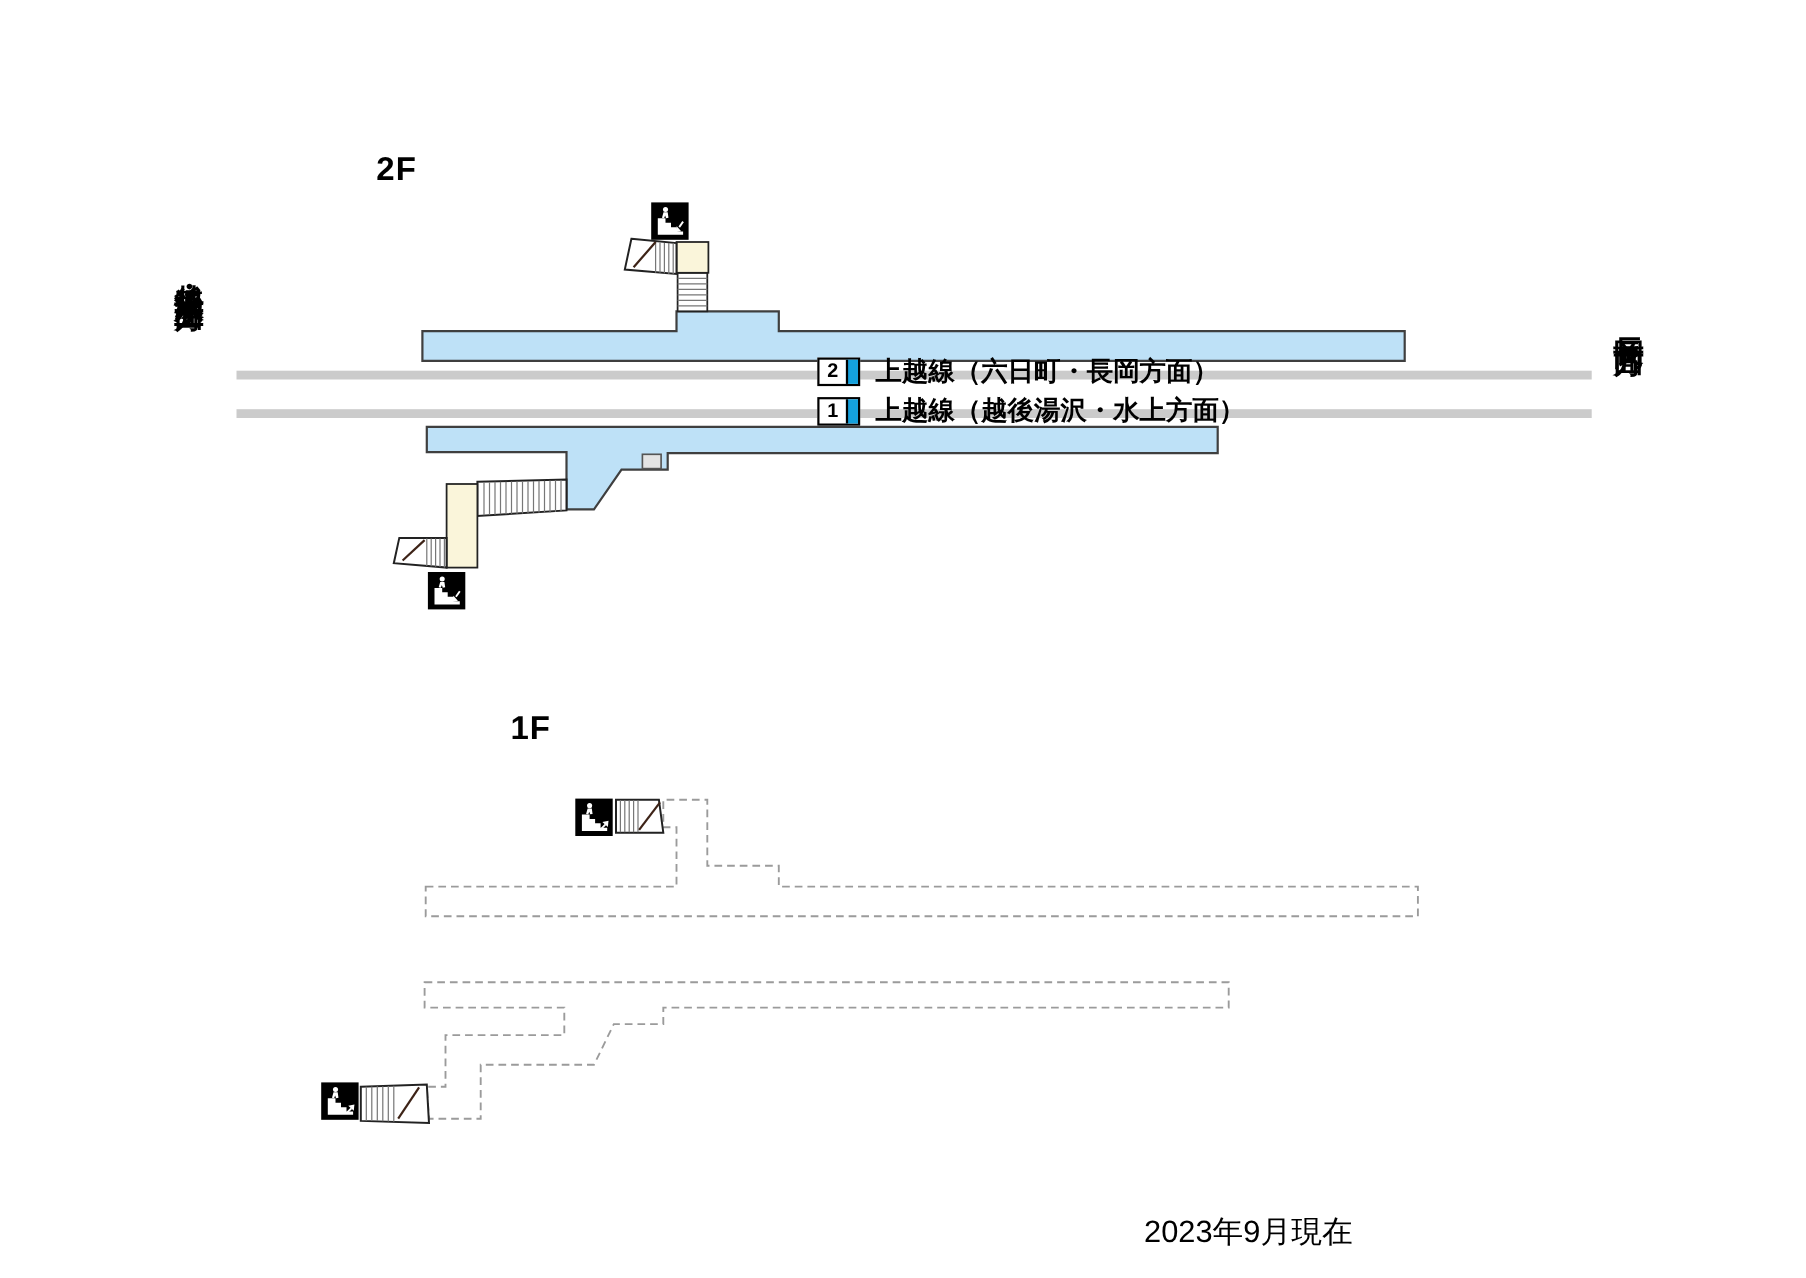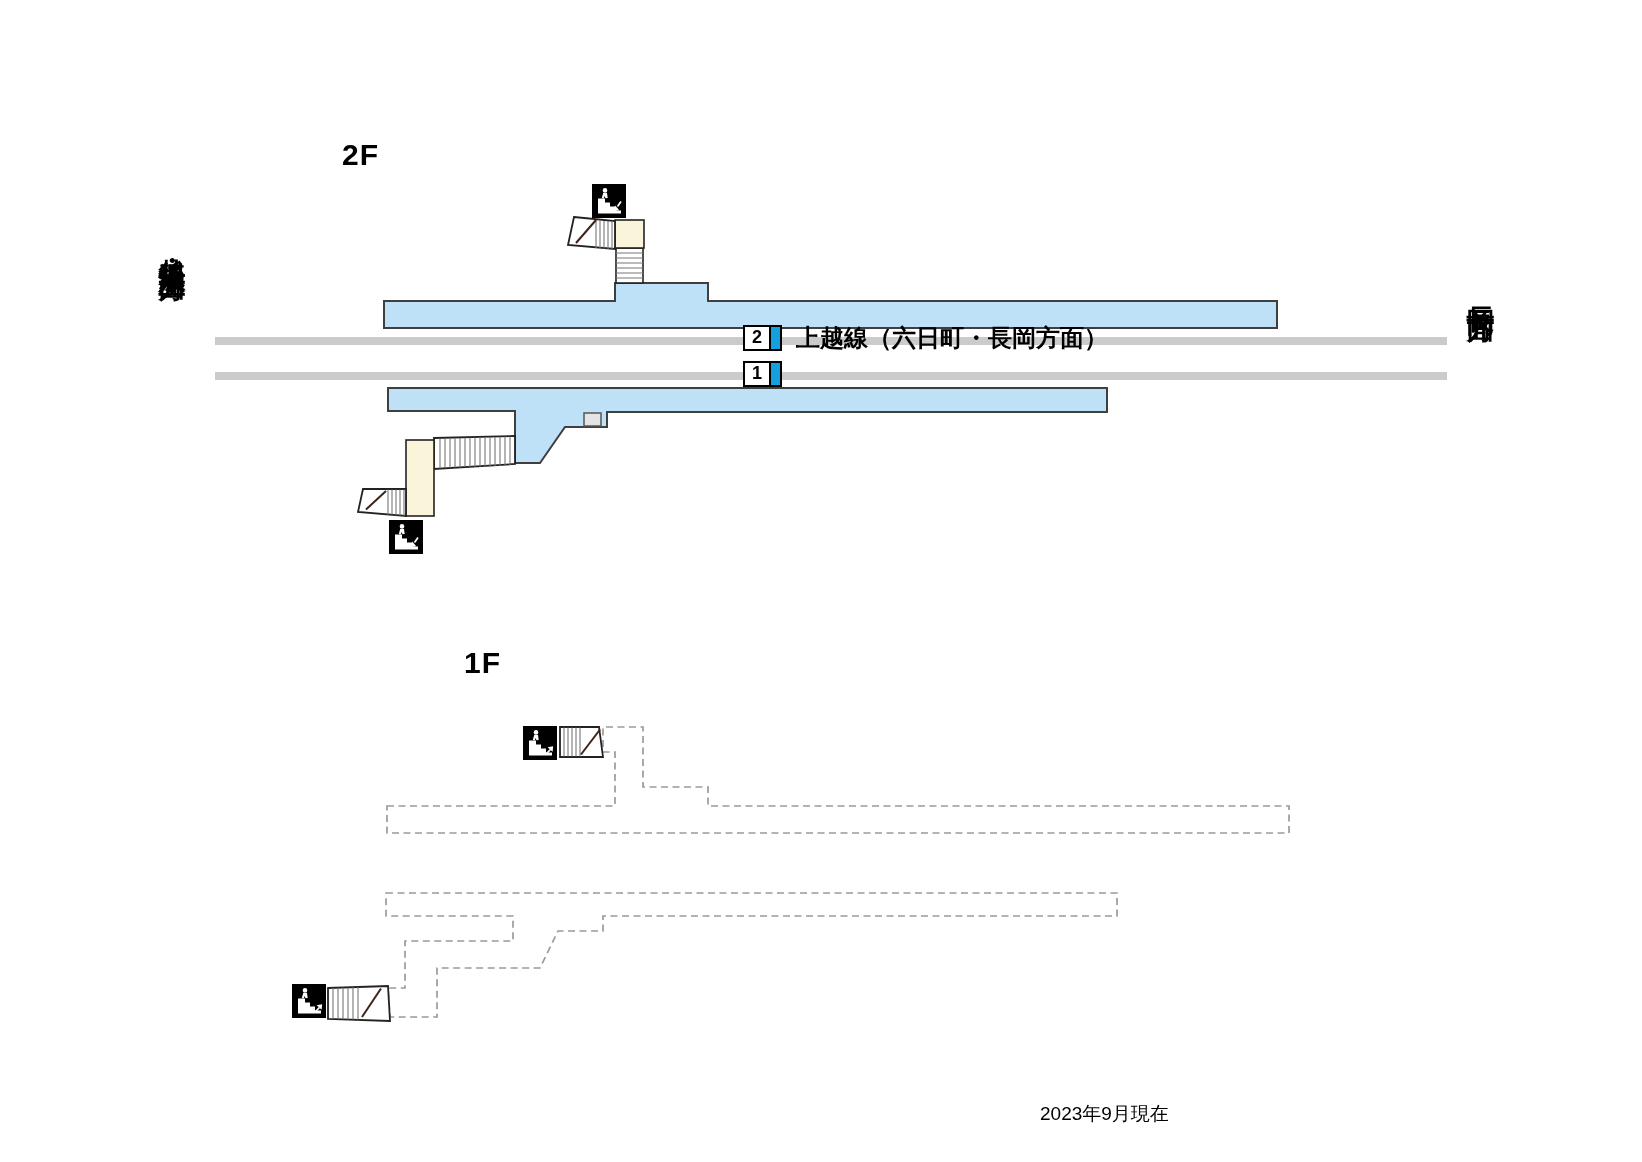--- a/index.html
+++ b/index.html
@@ -16,21 +16,21 @@
   .badge {
     position:absolute; display:flex; width:39px; height:26px;
     border:2px solid #000; background:#fff; box-sizing:border-box;
   }
   .badge .num { flex:1; text-align:center; font-weight:bold; font-size:18px; line-height:21px; }
   .badge .bar { width:9px; background:#14A0DC; border-left:2px solid #000; }
   .track-label {
     position:absolute; height:26px; line-height:26px;
     font-size:24px; font-weight:600; white-space:nowrap;
   }
-  .footer-text { position:absolute; font-size:19px; white-space:nowrap; }
+  .footer-text { position:absolute; font-size:28px; white-space:nowrap; }
 </style>
 </head>
 <body>
 
 <div id="stage">
 
   <svg id="map-svg" width="1642" height="1162" viewBox="0 0 1642 1162">
     <defs>
       <g id="ic-stair-base">
         <rect width="34" height="34" fill="#000"></rect>
@@ -100,16 +100,17 @@
   <div class="badge" style="left:743px; top:325px;">
     <div class="num">2</div>
     <div class="bar"></div>
   </div>
   <div class="track-label" style="left:796px; top:325px;">上越線（六日町・長岡方面）</div>
 
   <div class="badge" style="left:743px; top:361px;">
     <div class="num">1</div>
     <div class="bar"></div>
   </div>
+  <div class="track-label" style="left:796px; top:361px;">上越線（越後湯沢・水上方面）</div>
 
   <div class="footer-text" style="left:1040px; top:1101px;">2023年9月現在</div>
 
 </div>
 
 </body></html>

